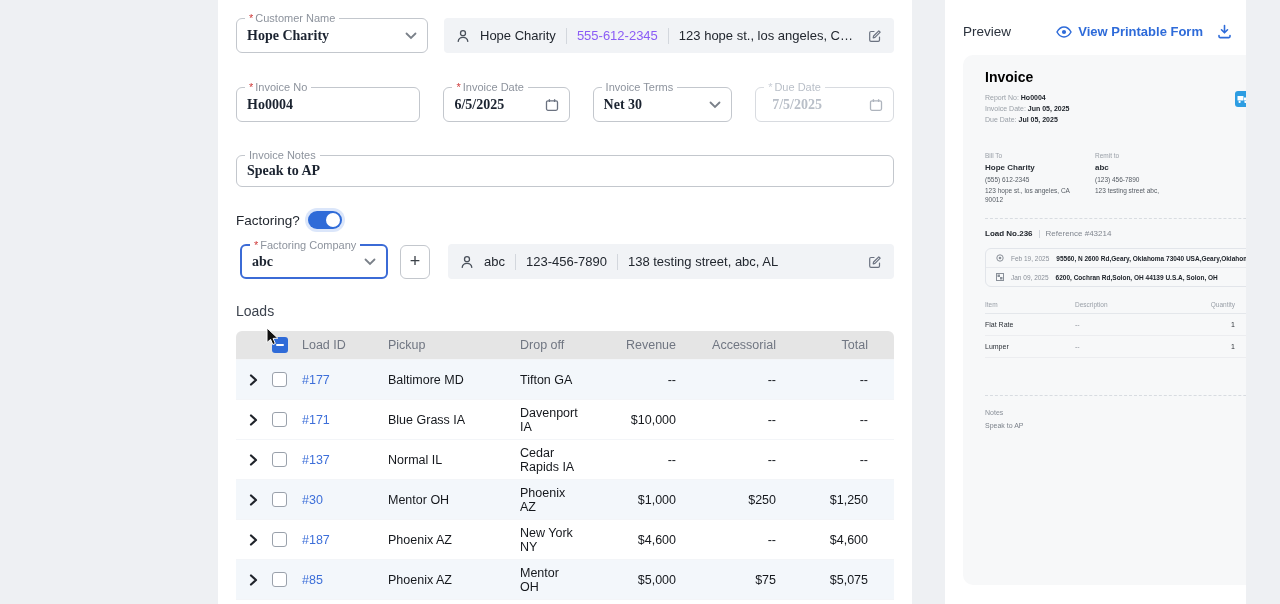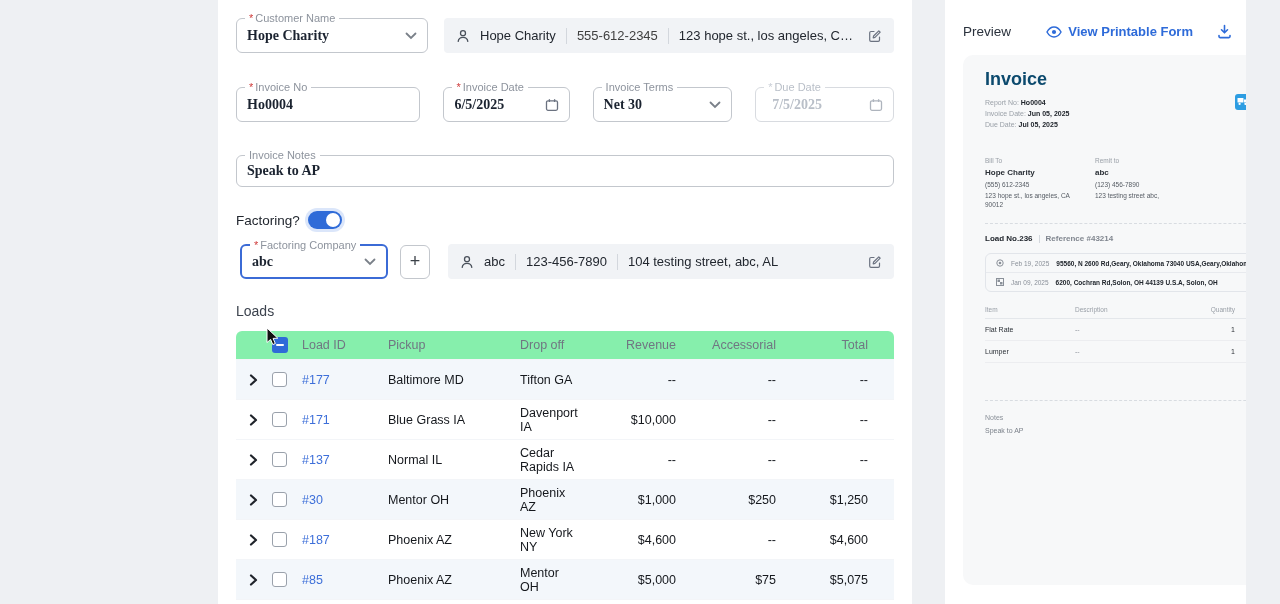--- a/index.html
+++ b/index.html
@@ -21,75 +21,75 @@
   .field.focused { border:2px solid #3b6bd6; }
   .field.disabled { border-color:#d8dbe0;padding-left:16px; }
   .field.disabled .fvalue { color:#b9bfc8; }
   .field.disabled .flabel { color:#b9bfc8; }
   .field.disabled .flabel .req { color:#c9ced6; }
 
   
   .infobar { height:35px; background:#f1f3f6; border-radius:4px; display:flex; align-items:center;
              padding:0 12px; gap:10px; font-size:13px; color:#22272f; flex:1; min-width:0; }
   .infobar .vdiv { width:1px; height:16px; background:#d3d7dd; flex:none; }
-  .infobar .phone { color:#404040; }
+  .infobar .phone { color:#8b5cf6; }
   .infobar .addr { white-space:nowrap; overflow:hidden; text-overflow:ellipsis; flex:1; }
   .infobar .name { font-weight:400; }
 
   .row { display:flex; align-items:center; }
 
   
   .toggle { width:34px; height:18px; border-radius:9px; background:#2f6bd8; position:relative; display:inline-block;
             box-shadow:0 0 0 3px #dbe6fa; margin-left:8px; vertical-align:middle; }
   .toggle .knob { position:absolute; right:2px; top:2px; width:14px; height:14px; border-radius:50%; background:#fff; }
 
   .plus-btn { width:30px; height:34px; border:1px solid #c3c7cd; border-radius:6px; background:#fff;
               display:flex; align-items:center; justify-content:center; font-size:18px; color:#3b4148; }
 
   
   .loads-title { font-size:14px; color:#3c434e; margin:24px 0 12px; }
   .ltable { border-radius:6px; overflow:hidden; }
   .lgrid { display:grid; grid-template-columns:26px 30px 86px 132px 1fr 96px 100px 92px;
            align-items:center; padding:0 26px 0 10px; }
-  .lhead { background:#86efac; height:28px; font-size:12.5px; color:#707682; }
+  .lhead { background:#e5e5e5; height:28px; font-size:12.5px; color:#707682; }
   .lhead .hcell { white-space:nowrap; }
   .lhead .num { text-align:right; }
   .trow { height:40px; font-size:12.5px; font-weight:400; color:#15181d; background:#fff; border-top:1px solid #f3f5f8; }
   .trow.striped { background:#f3f7fb; }
   .trow .num { text-align:right; }
   .trow .loadid { color:#3d6fd9; }
   .chev { width:14px; height:14px; display:flex; align-items:center; justify-content:center; }
   .cbox { width:15px; height:15px; border:1.5px solid #9aa1ab; border-radius:3px; background:#fff; }
   .hcbox { width:16px; height:16px; border-radius:3px; background:#2f6bd8; display:flex; align-items:center; justify-content:center; }
   .hcbox .dash { width:8px; height:2px; background:#fff; border-radius:1px; }
 
   
   .pv-header { display:flex; align-items:center; padding:24px 14px 0 18px; }
   .pv-title { font-size:13.5px; color:#2a313c; }
-  .pv-actions { margin-left:auto; display:flex; align-items:center; gap:24px; }
+  .pv-actions { margin-left:auto; display:flex; align-items:center; gap:14px; }
   .pv-link { display:flex; align-items:center; gap:6px; color:#2e6bd9; font-weight:700; font-size:13px; white-space:nowrap; }
   .pv-card { position:absolute; left:18px; top:55px; width:348px; height:530px; background:#f7f8f9;
              border-radius:10px; padding:14px 20px 18px 22px; font-family:"Liberation Sans", sans-serif; }
   .pv-card-head { display:flex; }
-  .inv-heading { font-size:18px; font-weight:800; color:#0c4a6e; }
+  .inv-heading { font-size:14px; font-weight:800; color:#000000; }
   .inv-meta { margin-top:7px; font-size:7px; line-height:11px; color:#9aa0a8; }
   .inv-meta b { color:#20252c; }
   .brand { margin-left:auto; display:flex; align-items:center; gap:4px; padding-top:4px; }
   .brand-badge { width:16px; height:16px; border-radius:3px; background:#2d9de2; display:flex; align-items:center; justify-content:center; }
   .brand-name { font-size:9px; font-weight:800; color:#1d3c5e; letter-spacing:.4px; }
   .bill-row { display:flex; margin-top:26px; }
   .bill-col { font-size:6.5px; color:#555b63; line-height:9px; }
   .bill-col .blabel { color:#9aa0a8; }
   .bill-col .bname { font-size:8px; font-weight:700; color:#2a2f36; margin:3px 0 2px; line-height:10px; }
   .bill-col.c1 { width:127px; } .bill-col.c2 { width:110px; } .bill-col.c3 { flex:1; }
   .bill-col .baddr { margin-top:2px; width:100px; }
   .dashed { border-top:1px dashed #d8dce1; margin-top:14px; }
   .loadline { display:flex; align-items:center; gap:6px; margin-top:10px; font-size:8px; }
   .loadline .lno { font-weight:800; color:#20252c; }
-  .loadline .lref { color:#80868f;font-weight:bold; }
+  .loadline .lref { color:#80868f; }
   .loadline .vdiv { width:1px; height:8px; background:#d3d7dd; }
   .stops { border:1px solid #e2e5ea; border-radius:6px; margin-top:10px; }
   .stop { display:flex; align-items:center; gap:7px; padding:5px 10px; font-size:6.5px; white-space:nowrap; overflow:hidden; }
   .stop + .stop { border-top:1px solid #e8eaee; }
   .stop .sdate { color:#8a9099; flex:none; }
   .stop .saddr { font-weight:700; color:#20252c; }
   .items-head, .item-row { display:flex; align-items:center; }
   .items-head { margin-top:14px; font-size:6.5px; color:#9aa0a8; padding-bottom:5px; border-bottom:1px solid #e4e7eb; }
   .item-row { font-size:7px; color:#2a2f36; padding:7px 0; border-bottom:1px solid #ecedf0; }
   .ic-item { width:90px; } .ic-desc { flex:1; } .ic-qty { width:60px; text-align:right; } .ic-rate { width:56px; text-align:right; }
@@ -203,21 +203,21 @@
       <span class="icon">
         <svg width="14" height="14" viewBox="0 0 14 14">
             <circle cx="7" cy="4.2" r="2.5" fill="none" stroke="#4a515b" stroke-width="1.3"></circle>
             <path d="M2.2 12.4 C2.6 9.6 4.5 8.4 7 8.4 C9.5 8.4 11.4 9.6 11.8 12.4" fill="none" stroke="#4a515b" stroke-width="1.3" stroke-linecap="round"></path>
           </svg>
       </span>
       <span class="name">abc</span>
       <span class="vdiv"></span>
       <span>123-456-7890</span>
       <span class="vdiv"></span>
-      <span class="addr">104 testing street, abc, AL</span>
+      <span class="addr">138 testing street, abc, AL</span>
       <span class="icon">
         <svg width="14" height="14" viewBox="0 0 14 14">
             <path d="M6 2.5 H3 C2.2 2.5 1.7 3 1.7 3.8 V11 C1.7 11.8 2.2 12.3 3 12.3 H10.2 C11 12.3 11.5 11.8 11.5 11 V8" fill="none" stroke="#6b7280" stroke-width="1.2" stroke-linecap="round"></path>
             <path d="M10.8 1.8 L12.2 3.2 L7 8.4 L5.2 8.8 L5.6 7 Z" fill="none" stroke="#6b7280" stroke-width="1.2" stroke-linejoin="round"></path>
           </svg>
       </span>
     </div>
   </div>
 
   <div class="loads-title">Loads</div>

